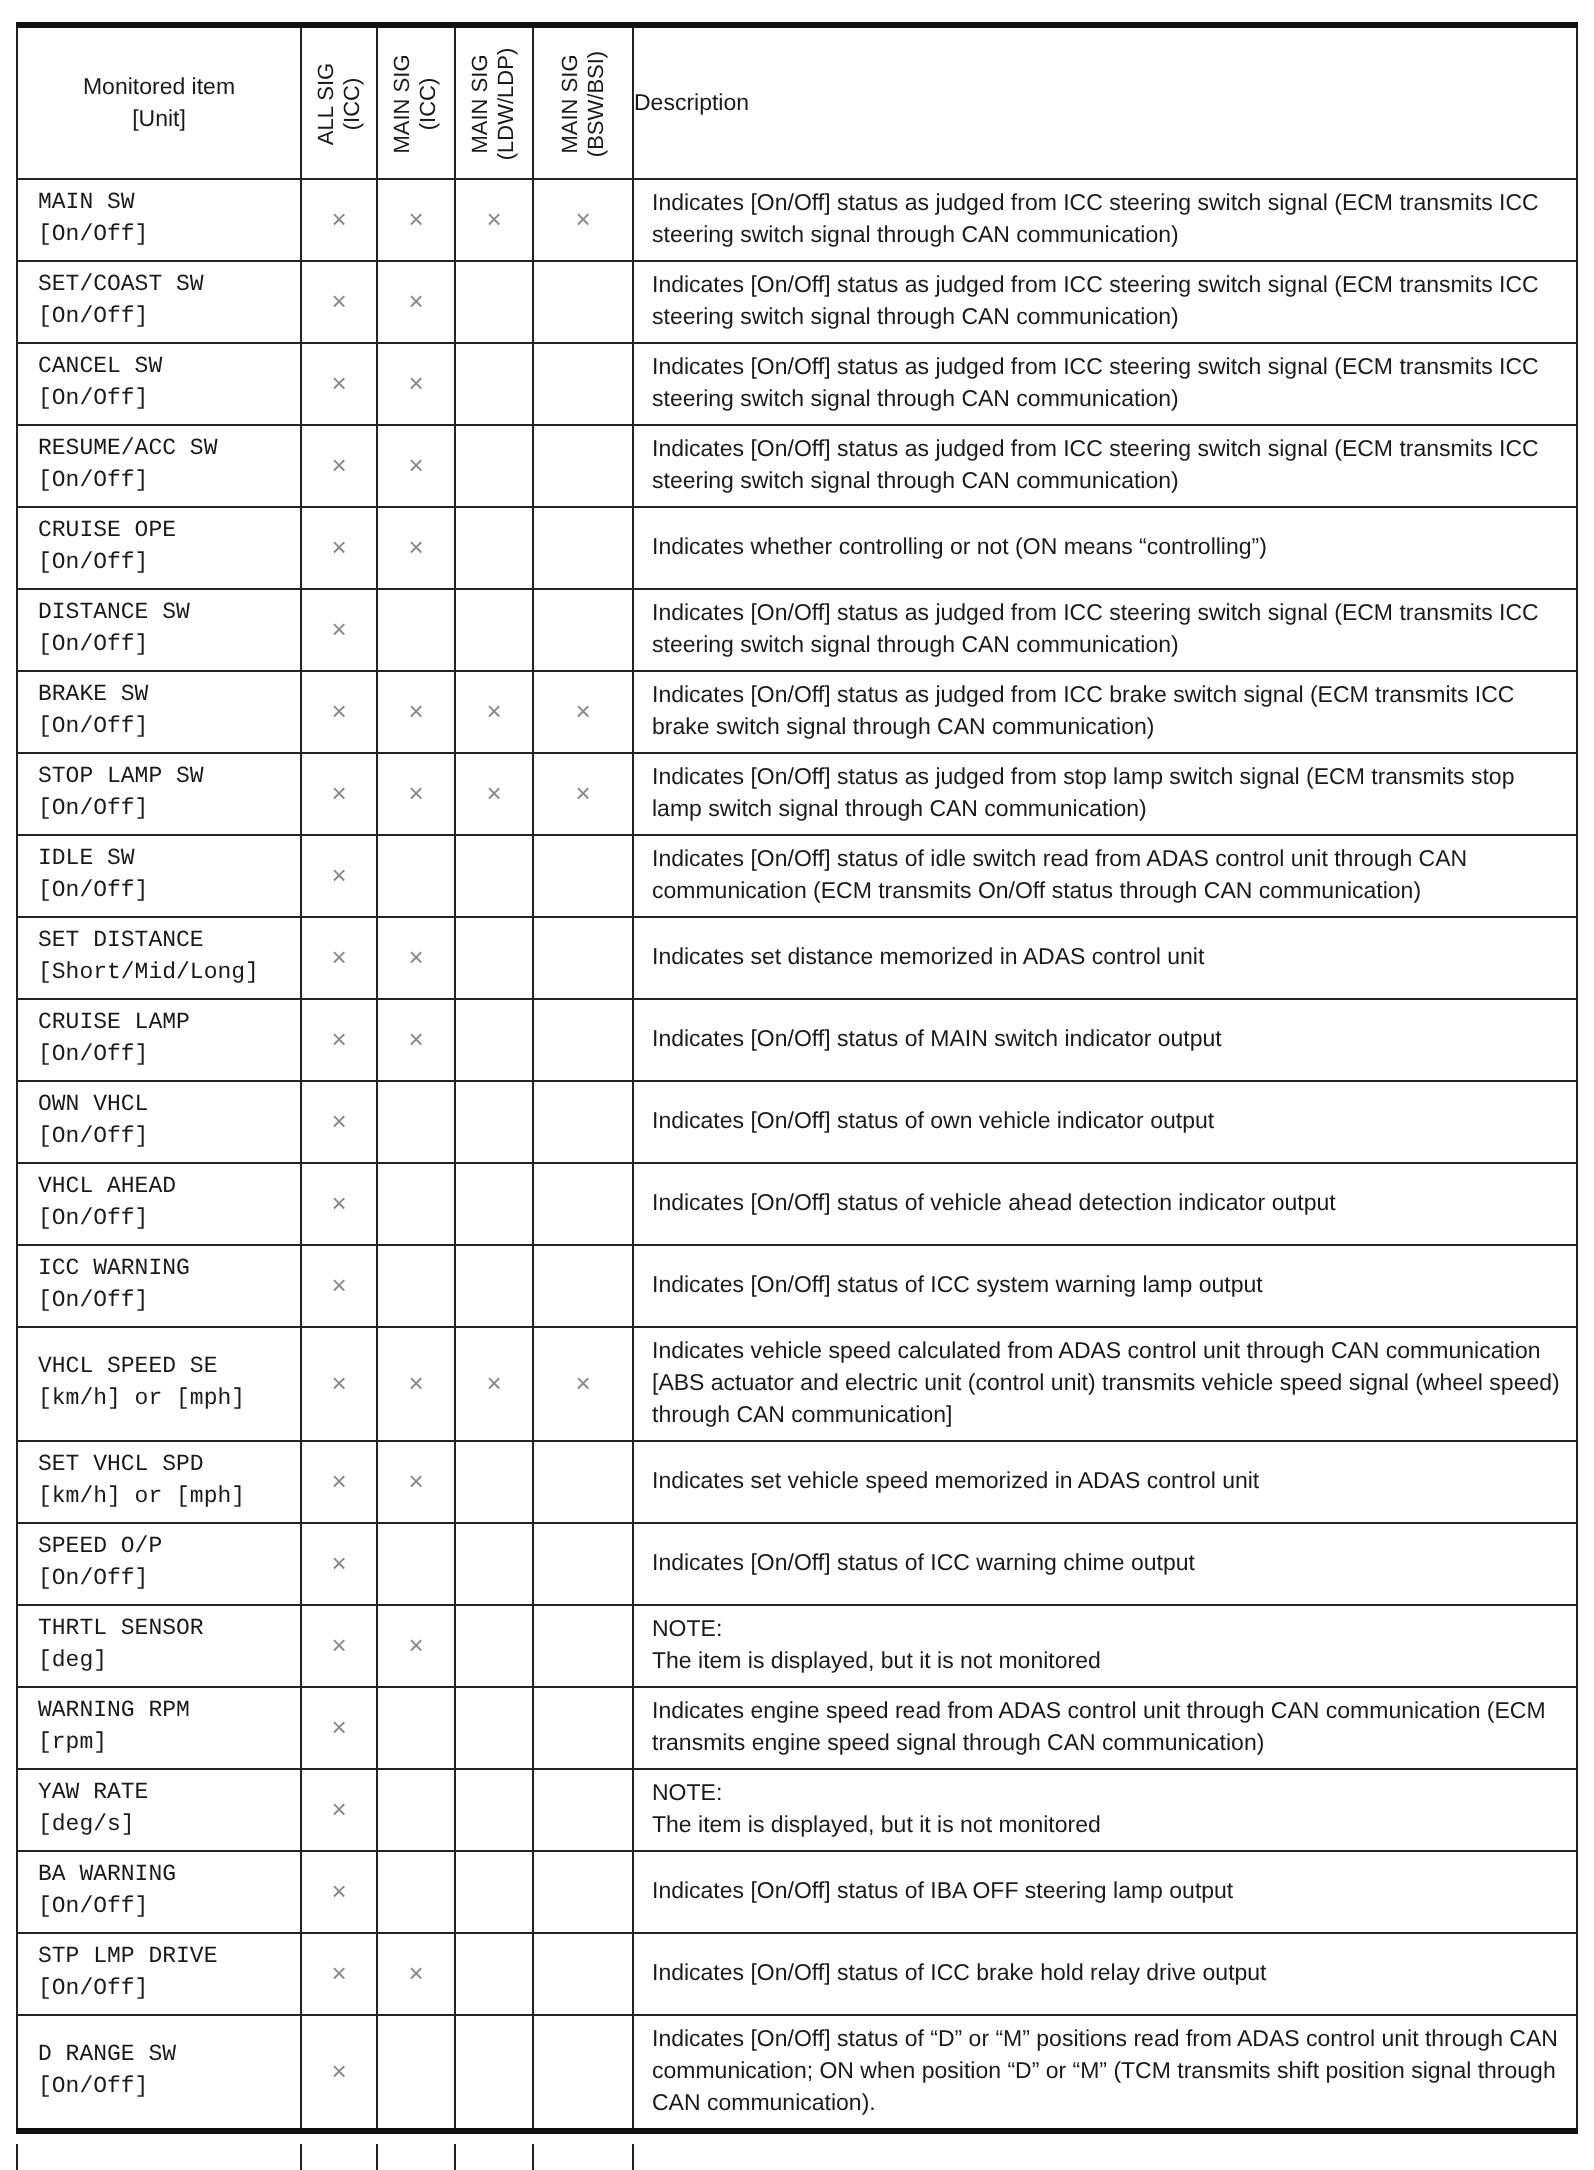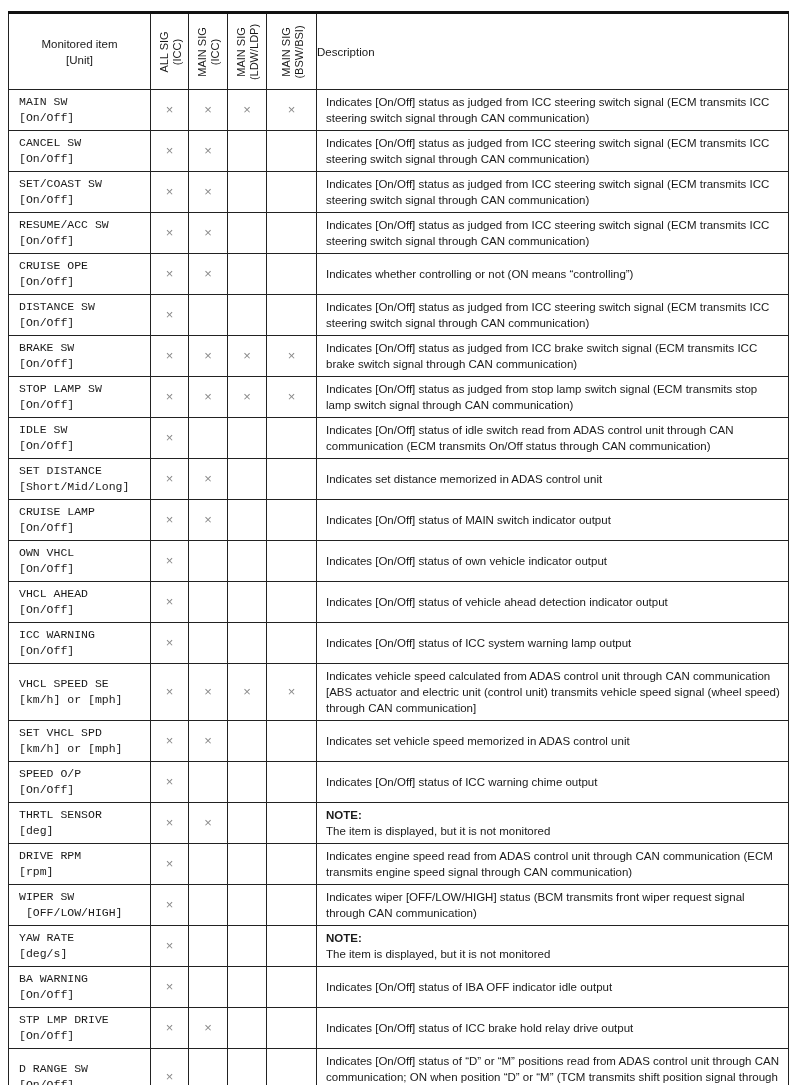--- a/index.html
+++ b/index.html
@@ -44,21 +44,21 @@
   }
 
   td.item-cell { padding: 4px 6px 4px 10px; }
   td.item-cell div { white-space: pre-wrap; font-family: Liberation Mono, monospace; }
   td.sig-cell {
     text-align: center;
     font-size: 13px;
     padding: 2px 0;
   }
   td.desc-cell { padding: 4px 8px 4px 9px; }
-  .note-label { font-weight: bold; }
+  .note-label { font-weight: normal; }
 
   
   .continuation {
     position: absolute; left: 8px; top: 1072px;
     width: 780px; height: 13px;
   }
   .continuation .stub {
     position: absolute; top: 0; width: 1px; height: 13px; background: #222;
   }
   .stub.s0 { left: 0; }
@@ -125,35 +125,35 @@
     <td class="sig-cell" style="color: rgb(138, 138, 138);">×</td>
     <td class="sig-cell" style="color: rgb(138, 138, 138);">×</td>
     <td class="sig-cell" style="color: rgb(138, 138, 138);">×</td>
     <td class="desc-cell">
             <div>Indicates [On/Off] status as judged from ICC steering switch signal (ECM transmits ICC steering switch signal through CAN communication)</div>
           </td>
   </tr>
 
   <tr>
     <td class="item-cell">
+      <div>SET/COAST SW</div>
+      <div>[On/Off]</div>
+    </td>
+    <td class="sig-cell" style="color: rgb(138, 138, 138);">×</td>
+    <td class="sig-cell" style="color: rgb(138, 138, 138);">×</td>
+    <td class="sig-cell"></td>
+    <td class="sig-cell"></td>
+    <td class="desc-cell">
+            <div>Indicates [On/Off] status as judged from ICC steering switch signal (ECM transmits ICC steering switch signal through CAN communication)</div>
+          </td>
+  </tr>
+
+  <tr>
+    <td class="item-cell">
       <div>CANCEL SW</div>
-      <div>[On/Off]</div>
-    </td>
-    <td class="sig-cell" style="color: rgb(138, 138, 138);">×</td>
-    <td class="sig-cell" style="color: rgb(138, 138, 138);">×</td>
-    <td class="sig-cell"></td>
-    <td class="sig-cell"></td>
-    <td class="desc-cell">
-            <div>Indicates [On/Off] status as judged from ICC steering switch signal (ECM transmits ICC steering switch signal through CAN communication)</div>
-          </td>
-  </tr>
-
-  <tr>
-    <td class="item-cell">
-      <div>SET/COAST SW</div>
       <div>[On/Off]</div>
     </td>
     <td class="sig-cell" style="color: rgb(138, 138, 138);">×</td>
     <td class="sig-cell" style="color: rgb(138, 138, 138);">×</td>
     <td class="sig-cell"></td>
     <td class="sig-cell"></td>
     <td class="desc-cell">
             <div>Indicates [On/Off] status as judged from ICC steering switch signal (ECM transmits ICC steering switch signal through CAN communication)</div>
           </td>
   </tr>
@@ -364,45 +364,32 @@
     <td class="sig-cell"></td>
     <td class="sig-cell"></td>
     <td class="desc-cell">
             <div class="note-label">NOTE:</div>
             <div>The item is displayed, but it is not monitored</div>
           </td>
   </tr>
 
   <tr>
     <td class="item-cell">
-      <div>DRIVE RPM</div>
+      <div>WARNING RPM</div>
       <div>[rpm]</div>
     </td>
     <td class="sig-cell" style="color: rgb(138, 138, 138);">×</td>
     <td class="sig-cell"></td>
     <td class="sig-cell"></td>
     <td class="sig-cell"></td>
     <td class="desc-cell">
             <div>Indicates engine speed read from ADAS control unit through CAN communication (ECM transmits engine speed signal through CAN communication)</div>
           </td>
   </tr>
 
-  <tr>
-    <td class="item-cell">
-      <div>WIPER SW</div>
-      <div> [OFF/LOW/HIGH]</div>
-    </td>
-    <td class="sig-cell" style="color: rgb(138, 138, 138);">×</td>
-    <td class="sig-cell"></td>
-    <td class="sig-cell"></td>
-    <td class="sig-cell"></td>
-    <td class="desc-cell">
-            <div>Indicates wiper [OFF/LOW/HIGH] status (BCM transmits front wiper request signal through CAN communication)</div>
-          </td>
-  </tr>
 
   <tr>
     <td class="item-cell">
       <div>YAW RATE</div>
       <div>[deg/s]</div>
     </td>
     <td class="sig-cell" style="color: rgb(138, 138, 138);">×</td>
     <td class="sig-cell"></td>
     <td class="sig-cell"></td>
     <td class="sig-cell"></td>
@@ -415,21 +402,21 @@
   <tr>
     <td class="item-cell">
       <div>BA WARNING</div>
       <div>[On/Off]</div>
     </td>
     <td class="sig-cell" style="color: rgb(138, 138, 138);">×</td>
     <td class="sig-cell"></td>
     <td class="sig-cell"></td>
     <td class="sig-cell"></td>
     <td class="desc-cell">
-            <div>Indicates [On/Off] status of IBA OFF indicator idle output</div>
+            <div>Indicates [On/Off] status of IBA OFF steering lamp output</div>
           </td>
   </tr>
 
   <tr>
     <td class="item-cell">
       <div>STP LMP DRIVE</div>
       <div>[On/Off]</div>
     </td>
     <td class="sig-cell" style="color: rgb(138, 138, 138);">×</td>
     <td class="sig-cell" style="color: rgb(138, 138, 138);">×</td>

